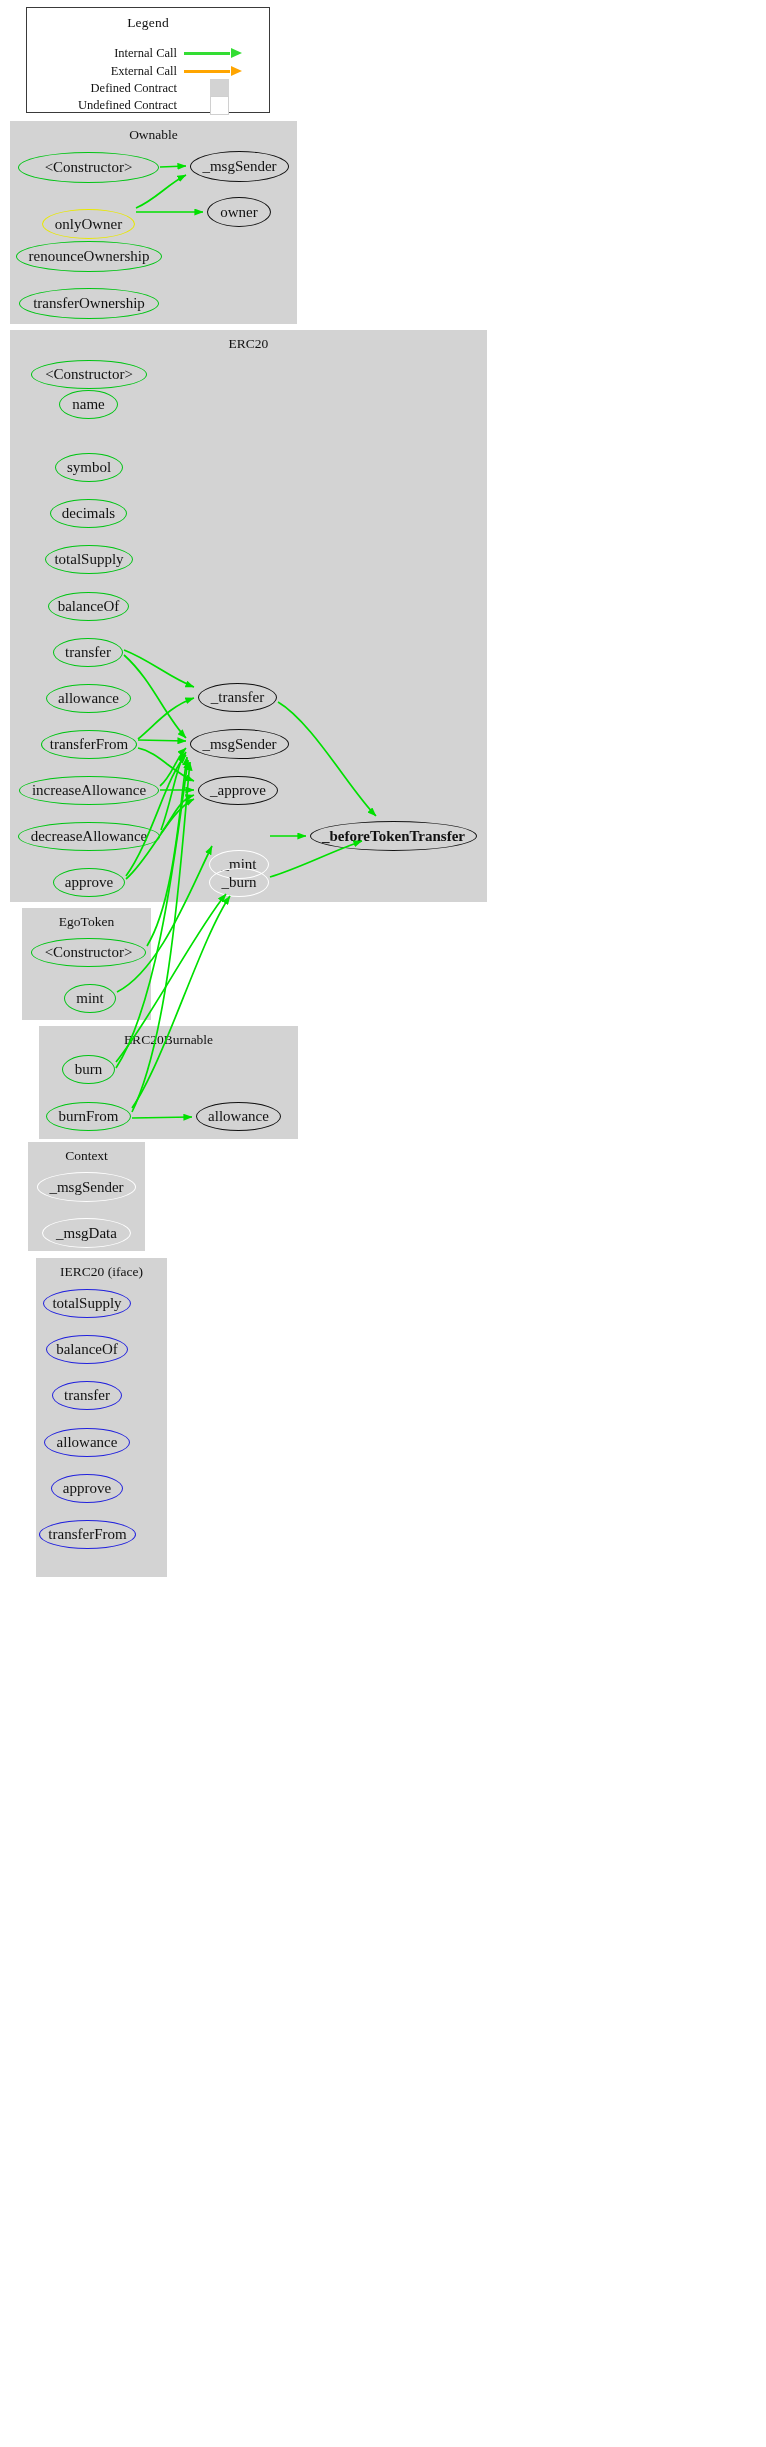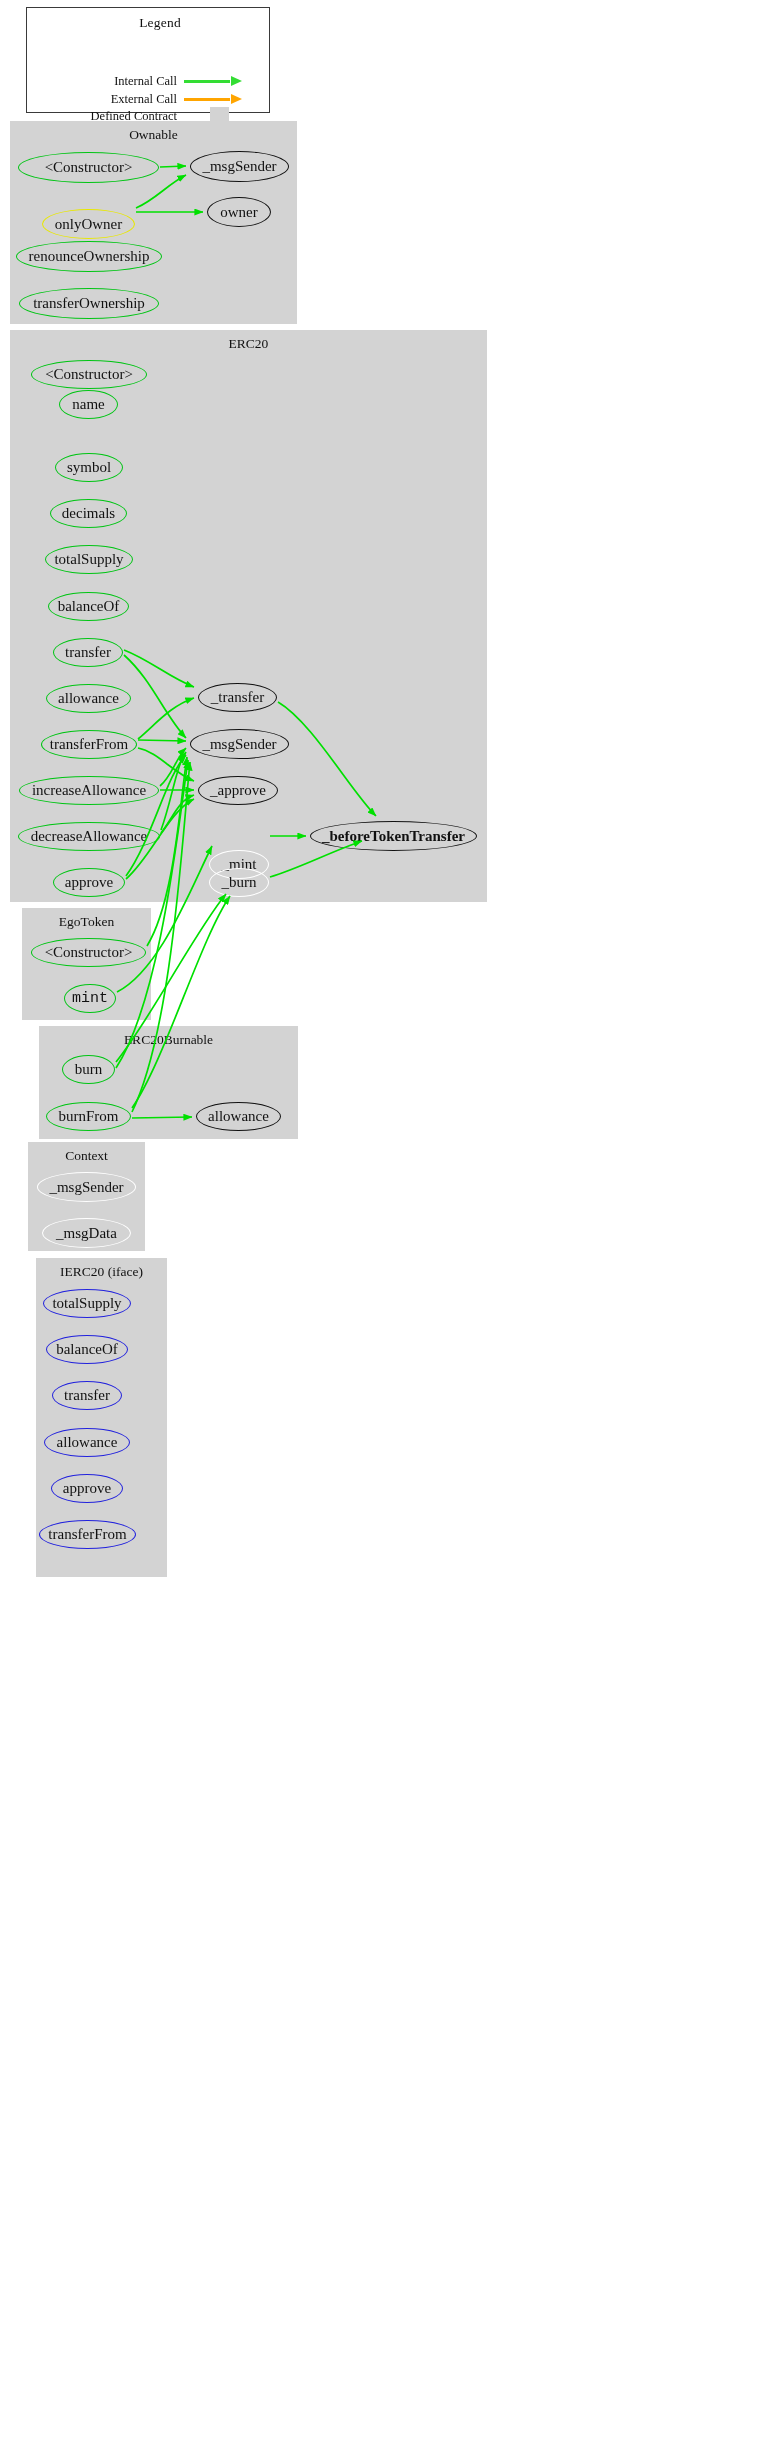--- a/index.html
+++ b/index.html
@@ -14,21 +14,21 @@
 
   
   .legend-box{
     position:absolute; border:1.6px solid #3a3a3a; background:#ffffff;
     box-sizing:border-box;
   }
   .legend-title{
     position:absolute; width:100%; text-align:center;
     font-size:13.5px; color:#111; letter-spacing:.2px;
   }
-  .legend-row{position:absolute; display:flex; align-items:center;margin-top:28px;}
+  .legend-row{position:absolute; display:flex; align-items:center;}
   .legend-label{
     font-size:12.5px; color:#111; text-align:right; width:150px;
     padding-right:7px; white-space:nowrap;
   }
   .legend-line{position:relative; width:58px; height:2.4px;}
   .legend-line .bar{position:absolute;left:0;top:0;width:46px;height:2.4px;}
   .legend-line .head{
     position:absolute; right:0; top:-4px; width:0; height:0;
     border-top:5.5px solid transparent; border-bottom:5.5px solid transparent;
   }
@@ -54,21 +54,21 @@
   .n-black{border-color:#111111;}
   .n-white{border-color:#ffffff;}
   .n-blue{border-color:#2222dd;}
   .n-yellow{border-color:#e8e800;margin-top:12px;}
 </style>
 </head>
 <body>
 
 <div id="canvas">
 
-  <div class="legend-box" style="left:26px; top:7px; width:244px; height:106px;padding-left:12px;">
+  <div class="legend-box" style="left:26px; top:7px; width:244px; height:106px;">
     <div class="legend-title" style="top:7px;">Legend</div>
 
     <div class="legend-row" style="left:0px; top:38px; width:244px;">
       <div class="legend-label">Internal Call</div>
       <div class="legend-line">
         <div class="bar" style="background:#33dd33;"></div>
         <div class="head" style="border-left:11px solid #33dd33;"></div>
       </div>
     </div>
 
@@ -170,21 +170,21 @@
   <div class="node n-black" style="left:310px; top:821px; width:167px; height:30px;font-weight:bold;">
     <span>_beforeTokenTransfer</span>
   </div>
 
   <div class="cluster" style="left:22px; top:908px; width:129px; height:112px;">
     <div class="cluster-label">EgoToken</div>
   </div>
   <div class="node n-green" style="left:31px; top:938px; width:115px; height:29px;">
     <span>&lt;Constructor&gt;</span>
   </div>
-  <div class="node n-green" style="left:64px; top:984px; width:52px; height:29px;font-family:Liberation Mono, monospace;">
+  <div class="node n-green" style="left:64px; top:984px; width:52px; height:29px;">
     <span>mint</span>
   </div>
 
   <div class="cluster" style="left:39px; top:1026px; width:259px; height:113px;">
     <div class="cluster-label">ERC20Burnable</div>
   </div>
   <div class="node n-green" style="left:62px; top:1055px; width:53px; height:29px;">
     <span>burn</span>
   </div>
   <div class="node n-green" style="left:46px; top:1102px; width:85px; height:29px;">

